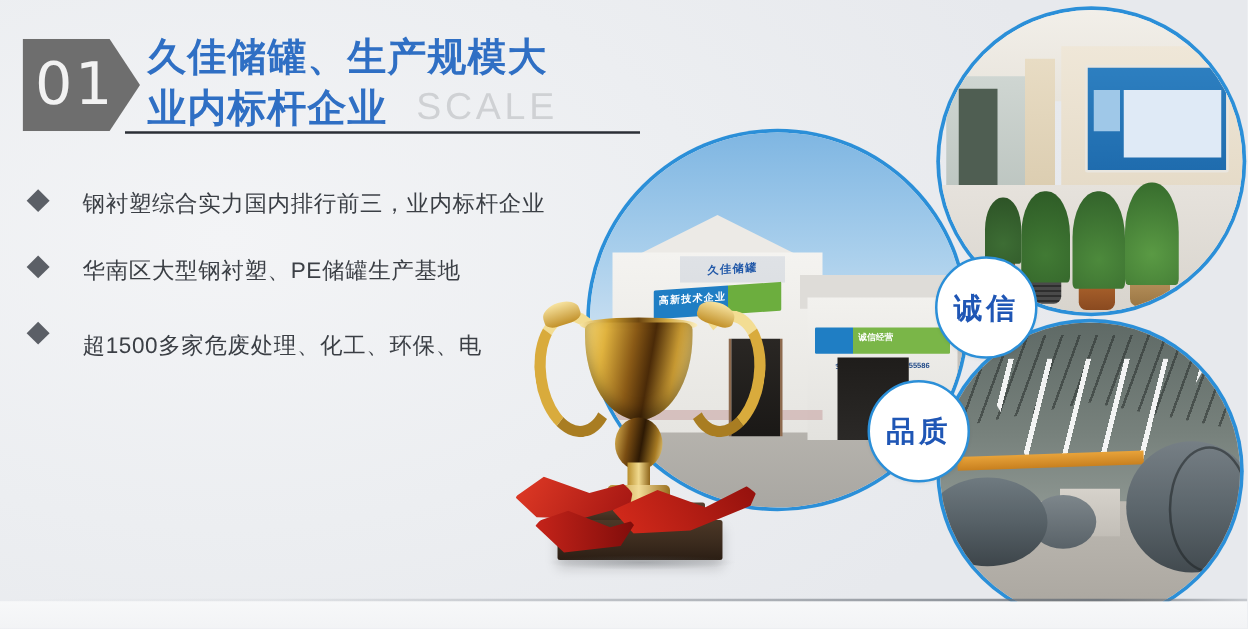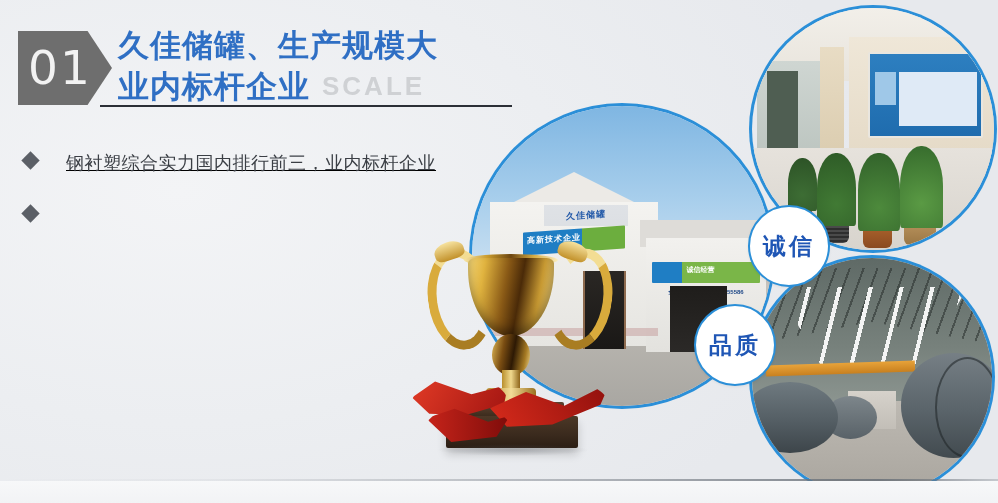--- a/index.html
+++ b/index.html
@@ -39,31 +39,31 @@
   .titles{position:absolute;left:100px;top:0;width:420px;}
   .t1{
     color:#2f6fc4;font-size:31px;line-height:36px;font-weight:bold;
     letter-spacing:1px;white-space:nowrap;
   }
   .t2{
     color:#2f6fc4;font-size:31px;line-height:36px;font-weight:bold;
     letter-spacing:1px;white-space:nowrap;margin-top:4px;
   }
   .t2 .en{
-    color:#cfd1d4;font-size:26px;font-weight:bold;letter-spacing:3px;
-    margin-left:12px;vertical-align:2px;
+    color:#cfd1d4;font-size:30px;font-weight:normal;letter-spacing:3px;
+    margin-left:23px;vertical-align:2px;
     font-family:"Liberation Sans",sans-serif;
   }
   .rule{
     position:absolute;left:100px;top:105px;width:412px;height:2px;
     background:#2b2f36;
   }
 
   
-  .bullets{position:absolute;left:24px;top:148px;width:470px;text-decoration:underline;}
+  .bullets{position:absolute;left:24px;top:148px;width:470px;}
   .bi{position:relative;margin-bottom:22px;}
   .dia{
     position:absolute;left:0;top:6px;width:13px;height:13px;
     background:#5b5f66;transform:rotate(45deg);
   }
   .btxt{
     margin-left:42px;color:#3b3f45;font-size:18px;line-height:31px;
     letter-spacing:.5px;
   }
   .bi.two .btxt{line-height:44px;}
@@ -271,22 +271,27 @@
       </div>
     </div>
   </div>
   <div class="rule"></div>
 
   <div class="bullets">
     <div class="bi">
       <span class="dia"></span>
       <div class="btxt">钢衬塑综合实力国内排行前三，业内标杆企业</div>
     </div>
+    <div class="bi">
+      <span class="dia"></span>
+      <div class="btxt">华南区大型钢衬塑、PE储罐生产基地</div>
+    </div>
     <div class="bi two">
       <span class="dia"></span>
+      <div class="btxt">超1500多家危废处理、化工、环保、电</div>
     </div>
   </div>
 
   <div class="circ ring" id="c-main">
     <div class="scene">
       <div class="sky"></div>
       <div class="ground"></div>
       <div class="shutter"></div>
       <div class="roofA"></div>
       <div class="bldA"></div>

